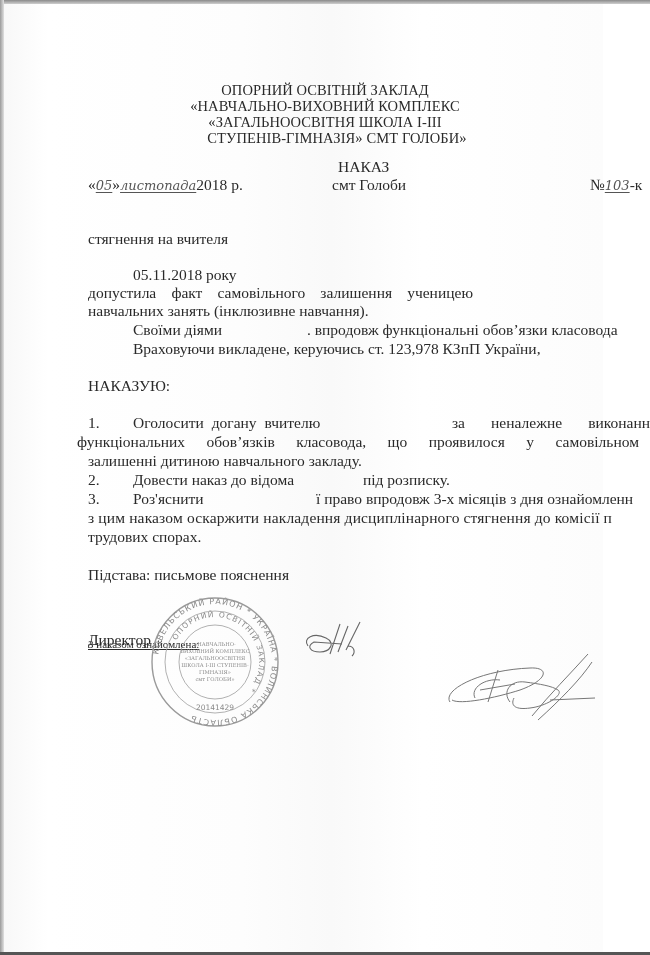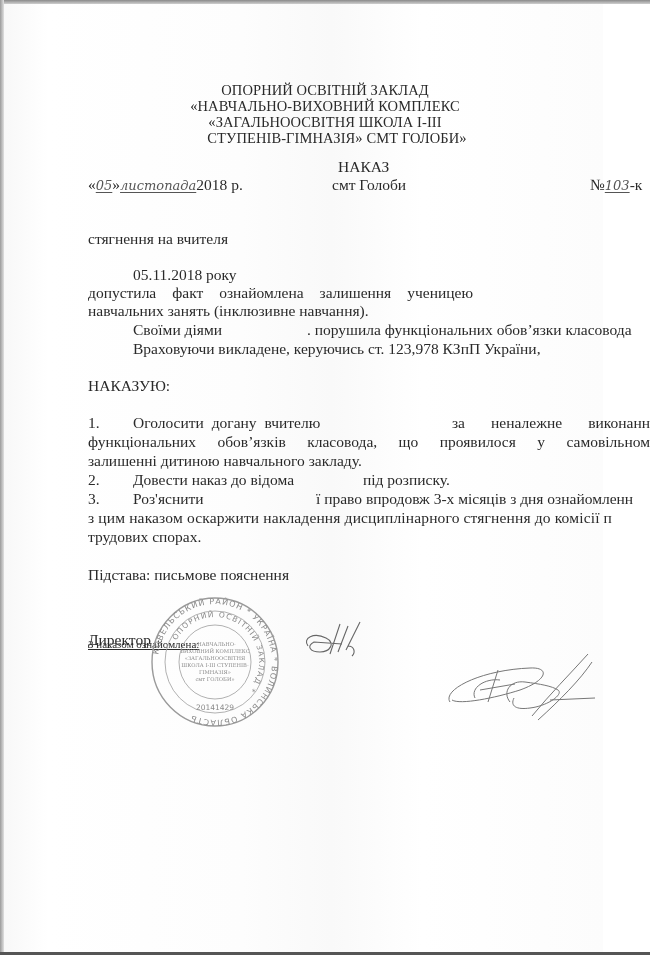--- a/index.html
+++ b/index.html
@@ -48,39 +48,39 @@
   <div class="abs t" style="left:590px; top:176px;">
     <span>№</span><span class="hand">103</span><span>-к</span>
   </div>
 
   <div class="abs t" style="left:88px; top:230px;">стягнення на вчителя</div>
 
   <div class="abs t" style="left:133px; top:266px;">05.11.2018  року</div>
   <div class="justify-line" style="left:88px; top:284px; width:385px;">
     <span>допустила</span>
     <span>факт</span>
-    <span>ознайомлена</span>
+    <span>самовільного</span>
     <span>залишення</span>
     <span>ученицею</span>
   </div>
   <div class="abs t" style="left:88px; top:302px;">навчальних занять (інклюзивне навчання).</div>
   <div class="abs t" style="left:133px; top:321px;">Своїми діями</div>
-  <div class="abs t" style="left:307px; top:321px;">. порушила функціональних обов’язки класовода</div>
+  <div class="abs t" style="left:307px; top:321px;">. впродовж функціональні обов’язки класовода</div>
   <div class="abs t" style="left:133px; top:340px;">Враховуючи викладене, керуючись ст. 123,978 КЗпП України,</div>
 
   <div class="abs t" style="left:88px; top:377px;">НАКАЗУЮ:</div>
 
   <div class="abs t" style="left:88px; top:414px;">1.</div>
   <div class="abs t" style="left:133px; top:414px; word-spacing:4px;">Оголосити  догану  вчителю</div>
   <div class="justify-line" style="left:452px; top:414px; width:198px;">
     <span>за</span>
     <span>неналежне</span>
     <span>виконанн</span>
   </div>
-  <div class="justify-line" style="left:88px; top:433px; width:562px;">
+  <div class="justify-line" style="left:77px; top:433px; width:562px;">
     <span>функціональних</span>
     <span>обов’язків</span>
     <span>класовода,</span>
     <span>що</span>
     <span>проявилося</span>
     <span>у</span>
     <span>самовільном</span>
   </div>
   <div class="abs t" style="left:88px; top:452px;">залишенні дитиною навчального закладу.</div>
 

